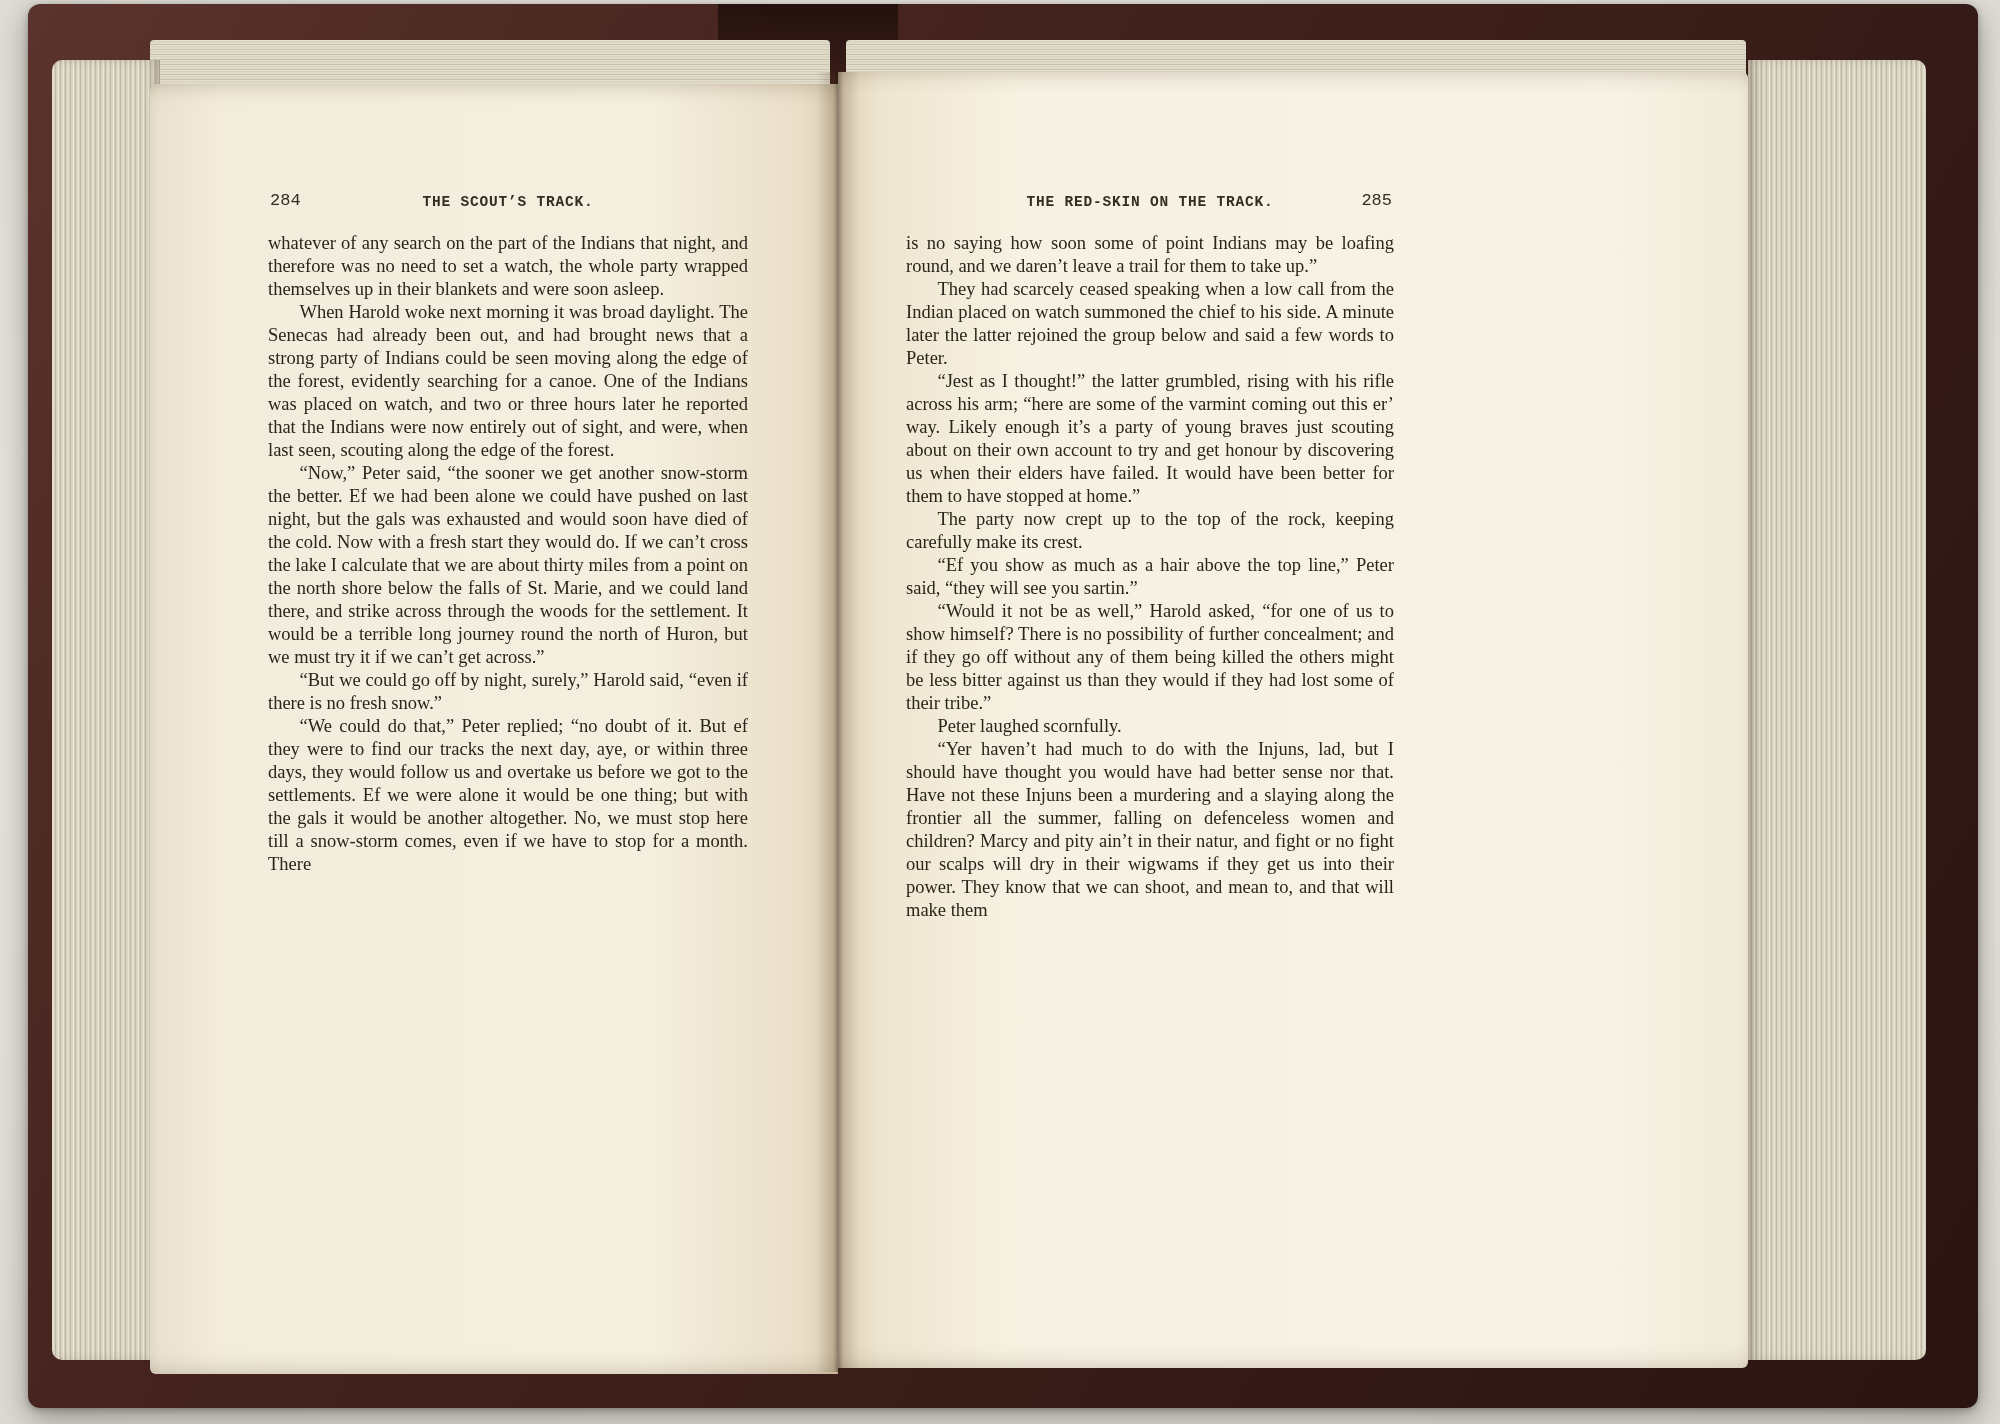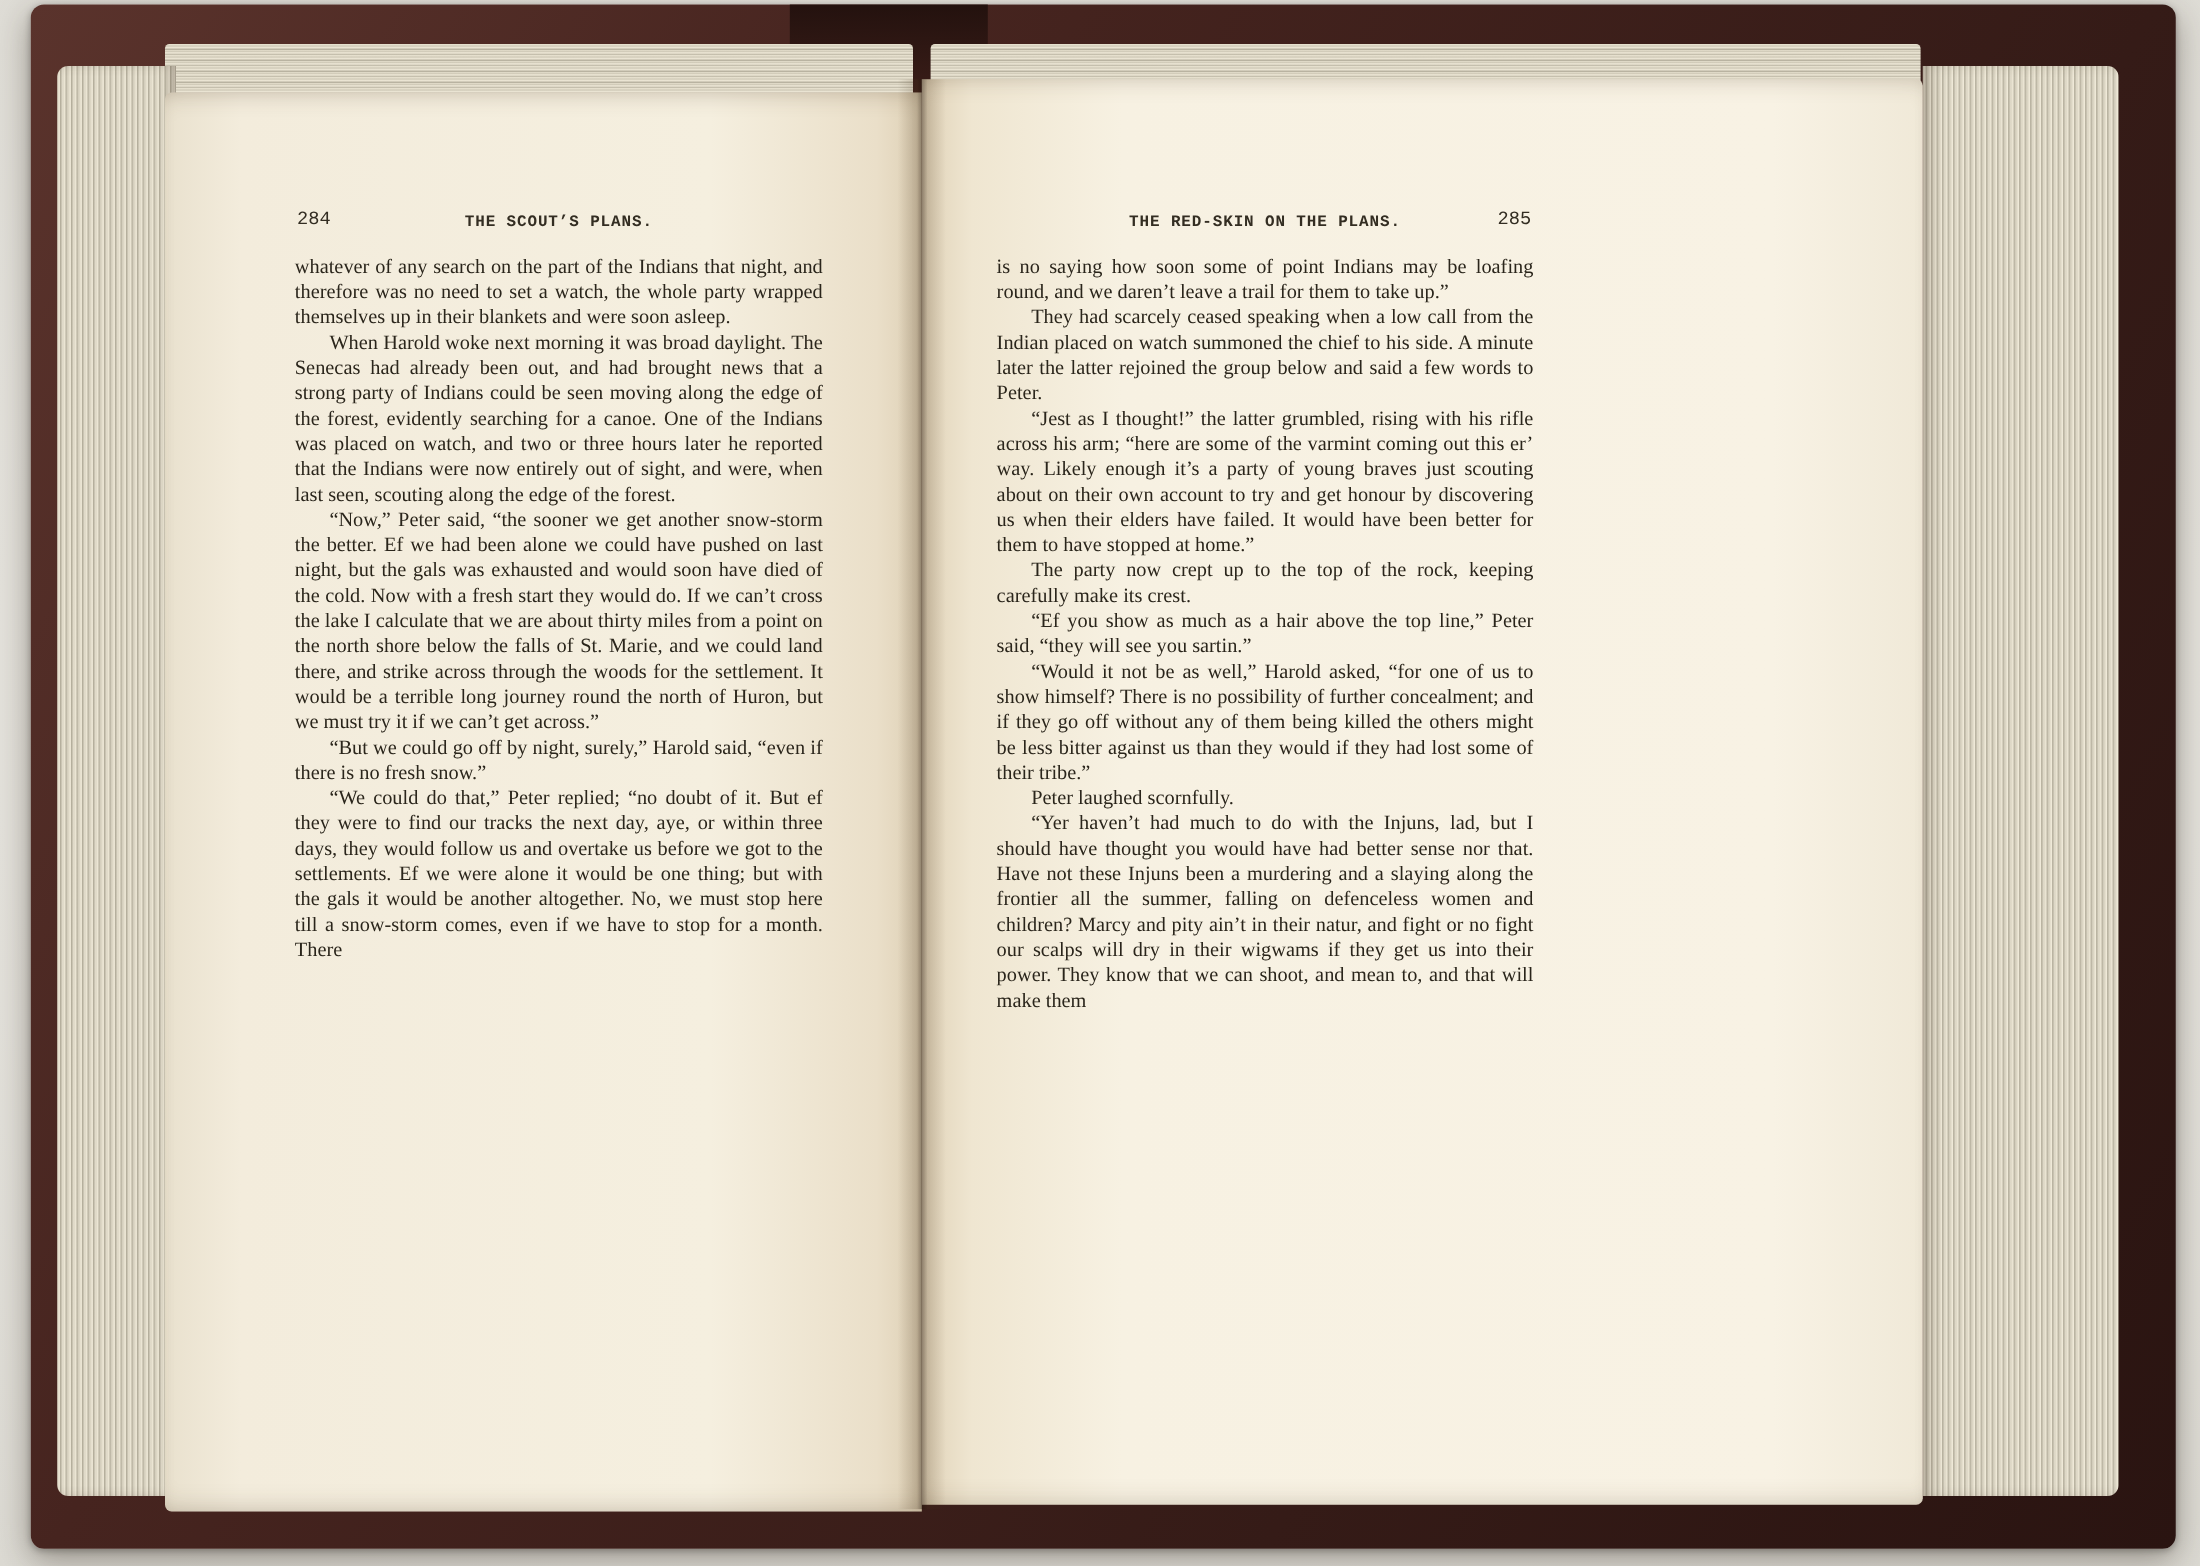--- a/index.html
+++ b/index.html
@@ -74,34 +74,34 @@
   <div class="stack-side left"></div>
   <div class="stack-side right"></div>
 
   <div class="page page-left"></div>
   <div class="page page-right"></div>
   <div class="gutter"></div>
 
   <div class="textcol left">
     <div class="pagehead">
       <span class="pagenum at-left">284</span>
-      <span class="runhead">THE SCOUT’S PLANS.</span>
+      <span class="runhead">THE SCOUT’S TRACK.</span>
     </div>
     <div class="textblock">
         <p>whatever of any search on the part of the Indians that night, and therefore was no need to set a watch, the whole party wrapped themselves up in their blankets and were soon asleep.</p>
         <p>When Harold woke next morning it was broad daylight.  The Senecas had already been out, and had brought news that a strong party of Indians could be seen moving along the edge of the forest, evidently searching for a canoe.  One of the Indians was placed on watch, and two or three hours later he reported that the Indians were now entirely out of sight, and were, when last seen, scouting along the edge of the forest.</p>
         <p>“Now,” Peter said, “the sooner we get another snow-storm the better.  Ef we had been alone we could have pushed on last night, but the gals was exhausted and would soon have died of the cold.  Now with a fresh start they would do.  If we can’t cross the lake I calculate that we are about thirty miles from a point on the north shore below the falls of St. Marie, and we could land there, and strike across through the woods for the settlement.  It would be a terrible long journey round the north of Huron, but we must try it if we can’t get across.”</p>
         <p>“But we could go off by night, surely,” Harold said, “even if there is no fresh snow.”</p>
         <p>“We could do that,” Peter replied; “no doubt of it. But ef they were to find our tracks the next day, aye, or within three days, they would follow us and overtake us before we got to the settlements.  Ef we were alone it would be one thing; but with the gals it would be another altogether.  No, we must stop here till a snow-storm comes, even if we have to stop for a month.  There</p>
       </div>
   </div>
 
   <div class="textcol right">
     <div class="pagehead">
-      <span class="runhead">THE RED-SKIN ON THE PLANS.</span>
+      <span class="runhead">THE RED-SKIN ON THE TRACK.</span>
       <span class="pagenum at-right">285</span>
     </div>
     <div class="textblock">
         <p>is no saying how soon some of point Indians may be loafing round, and we daren’t leave a trail for them to take up.”</p>
         <p>They had scarcely ceased speaking when a low call from the Indian placed on watch summoned the chief to his side.  A minute later the latter rejoined the group below and said a few words to Peter.</p>
         <p>“Jest as I thought!” the latter grumbled, rising with his rifle across his arm; “here are some of the varmint coming out this er’ way.  Likely enough it’s a party of young braves just scouting about on their own account to try and get honour by discovering us when their elders have failed.  It would have been better for them to have stopped at home.”</p>
         <p>The party now crept up to the top of the rock, keeping carefully make its crest.</p>
         <p>“Ef you show as much as a hair above the top line,” Peter said, “they will see you sartin.”</p>
         <p>“Would it not be as well,” Harold asked, “for one of us to show himself?  There is no possibility of further concealment; and if they go off without any of them being killed the others might be less bitter against us than they would if they had lost some of their tribe.”</p>
         <p>Peter laughed scornfully.</p>

